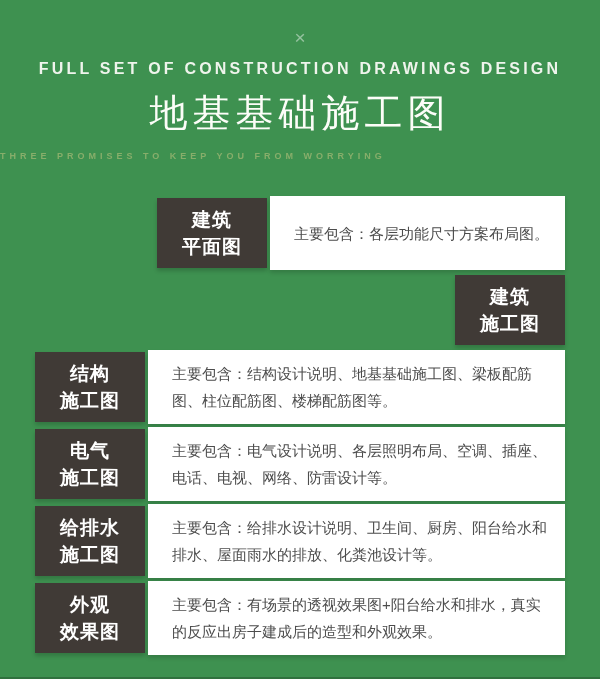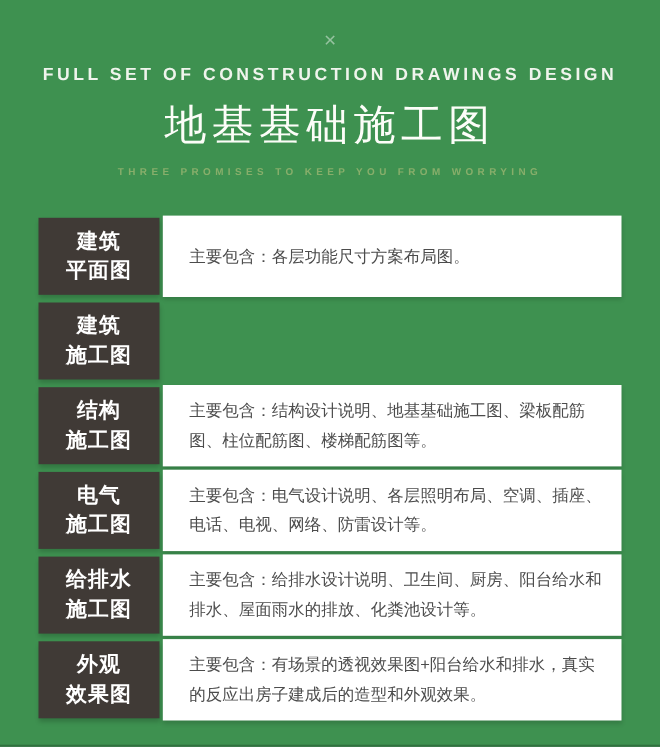--- a/index.html
+++ b/index.html
@@ -41,33 +41,33 @@
     text-align: center;
     color: #fcfdf8;
     font-size: 38px;
     font-weight: 300;
     letter-spacing: 5px;
     white-space: nowrap;
   }
   .tagline-en {
     position: absolute;
     top: 151px; left: 0; right: 0;
-    text-align: center;
     color: rgba(255,222,150,0.38);
     font-size: 9px;
     font-weight: bold;
     letter-spacing: 4px;
     white-space: nowrap;
   }
   .rows {
     position: absolute;
     top: 198px; left: 35px; right: 35px;
     display: flex;
     flex-direction: column;
     gap: 7px;
+    align-items: flex-end;
   }
   .row {
     display: flex;
     align-items: center;
     height: 70px;
   }
   .row-label {
     flex: 0 0 110px;
     height: 70px;
     background: #403a36;

